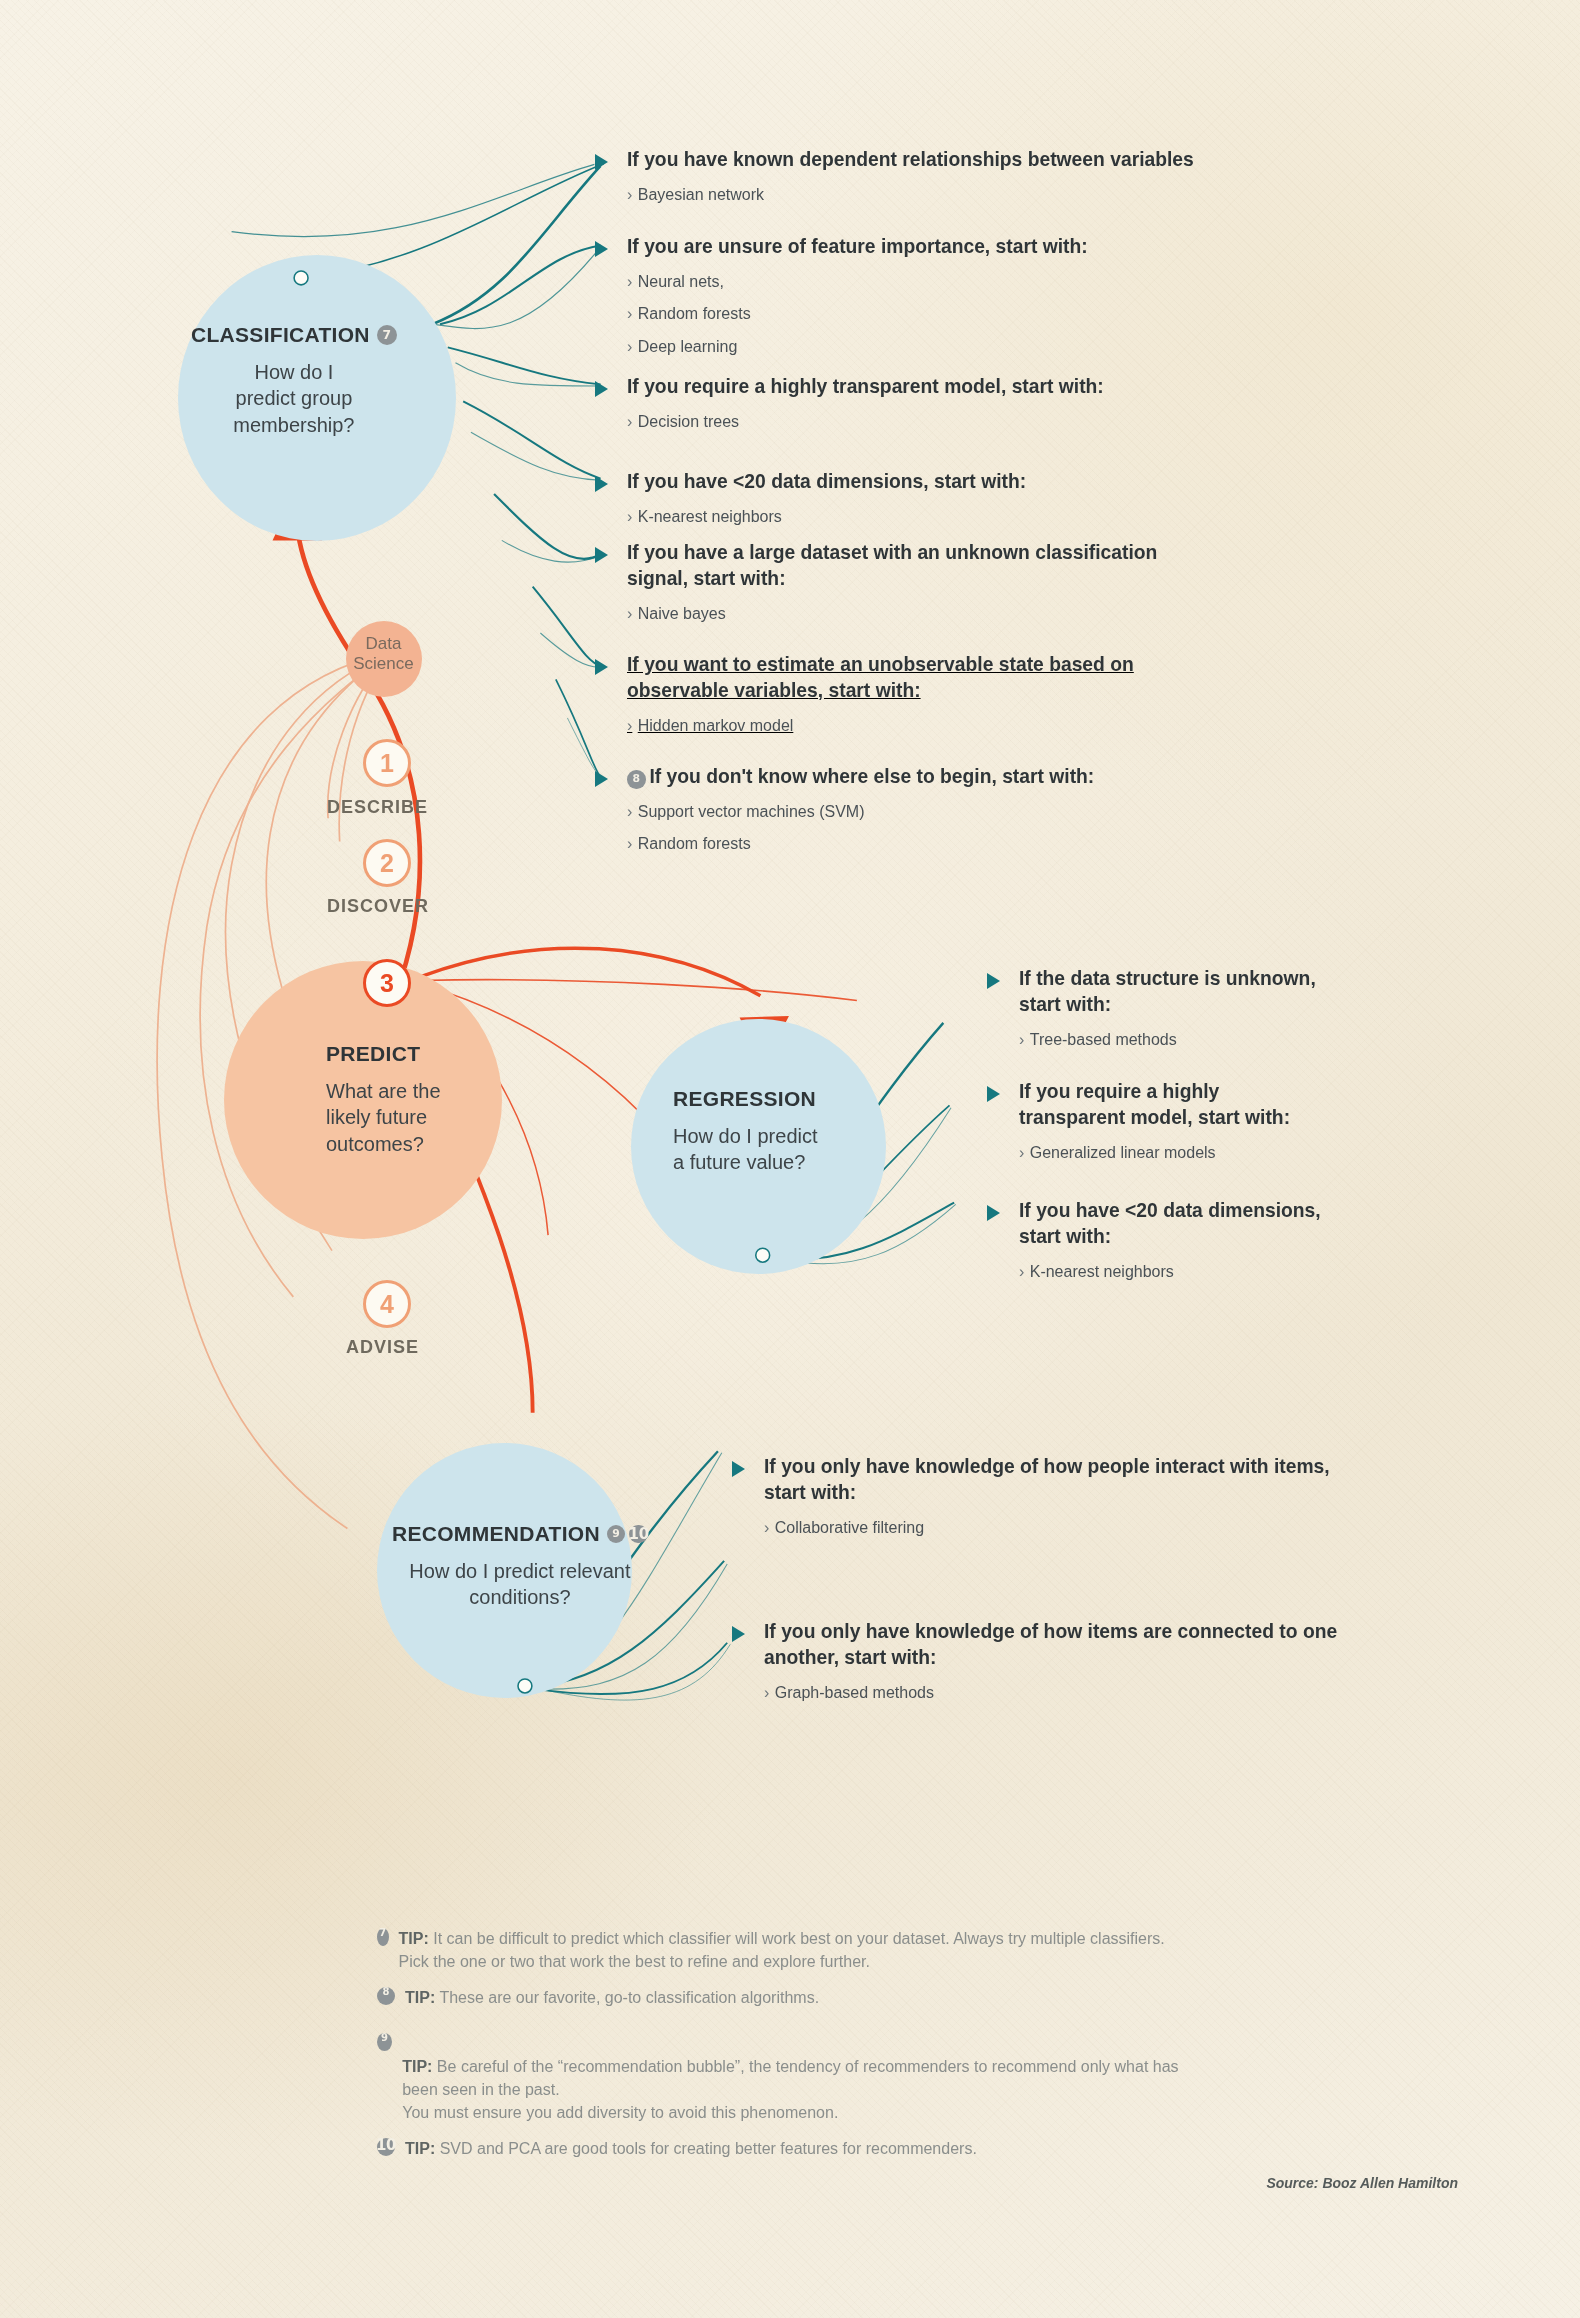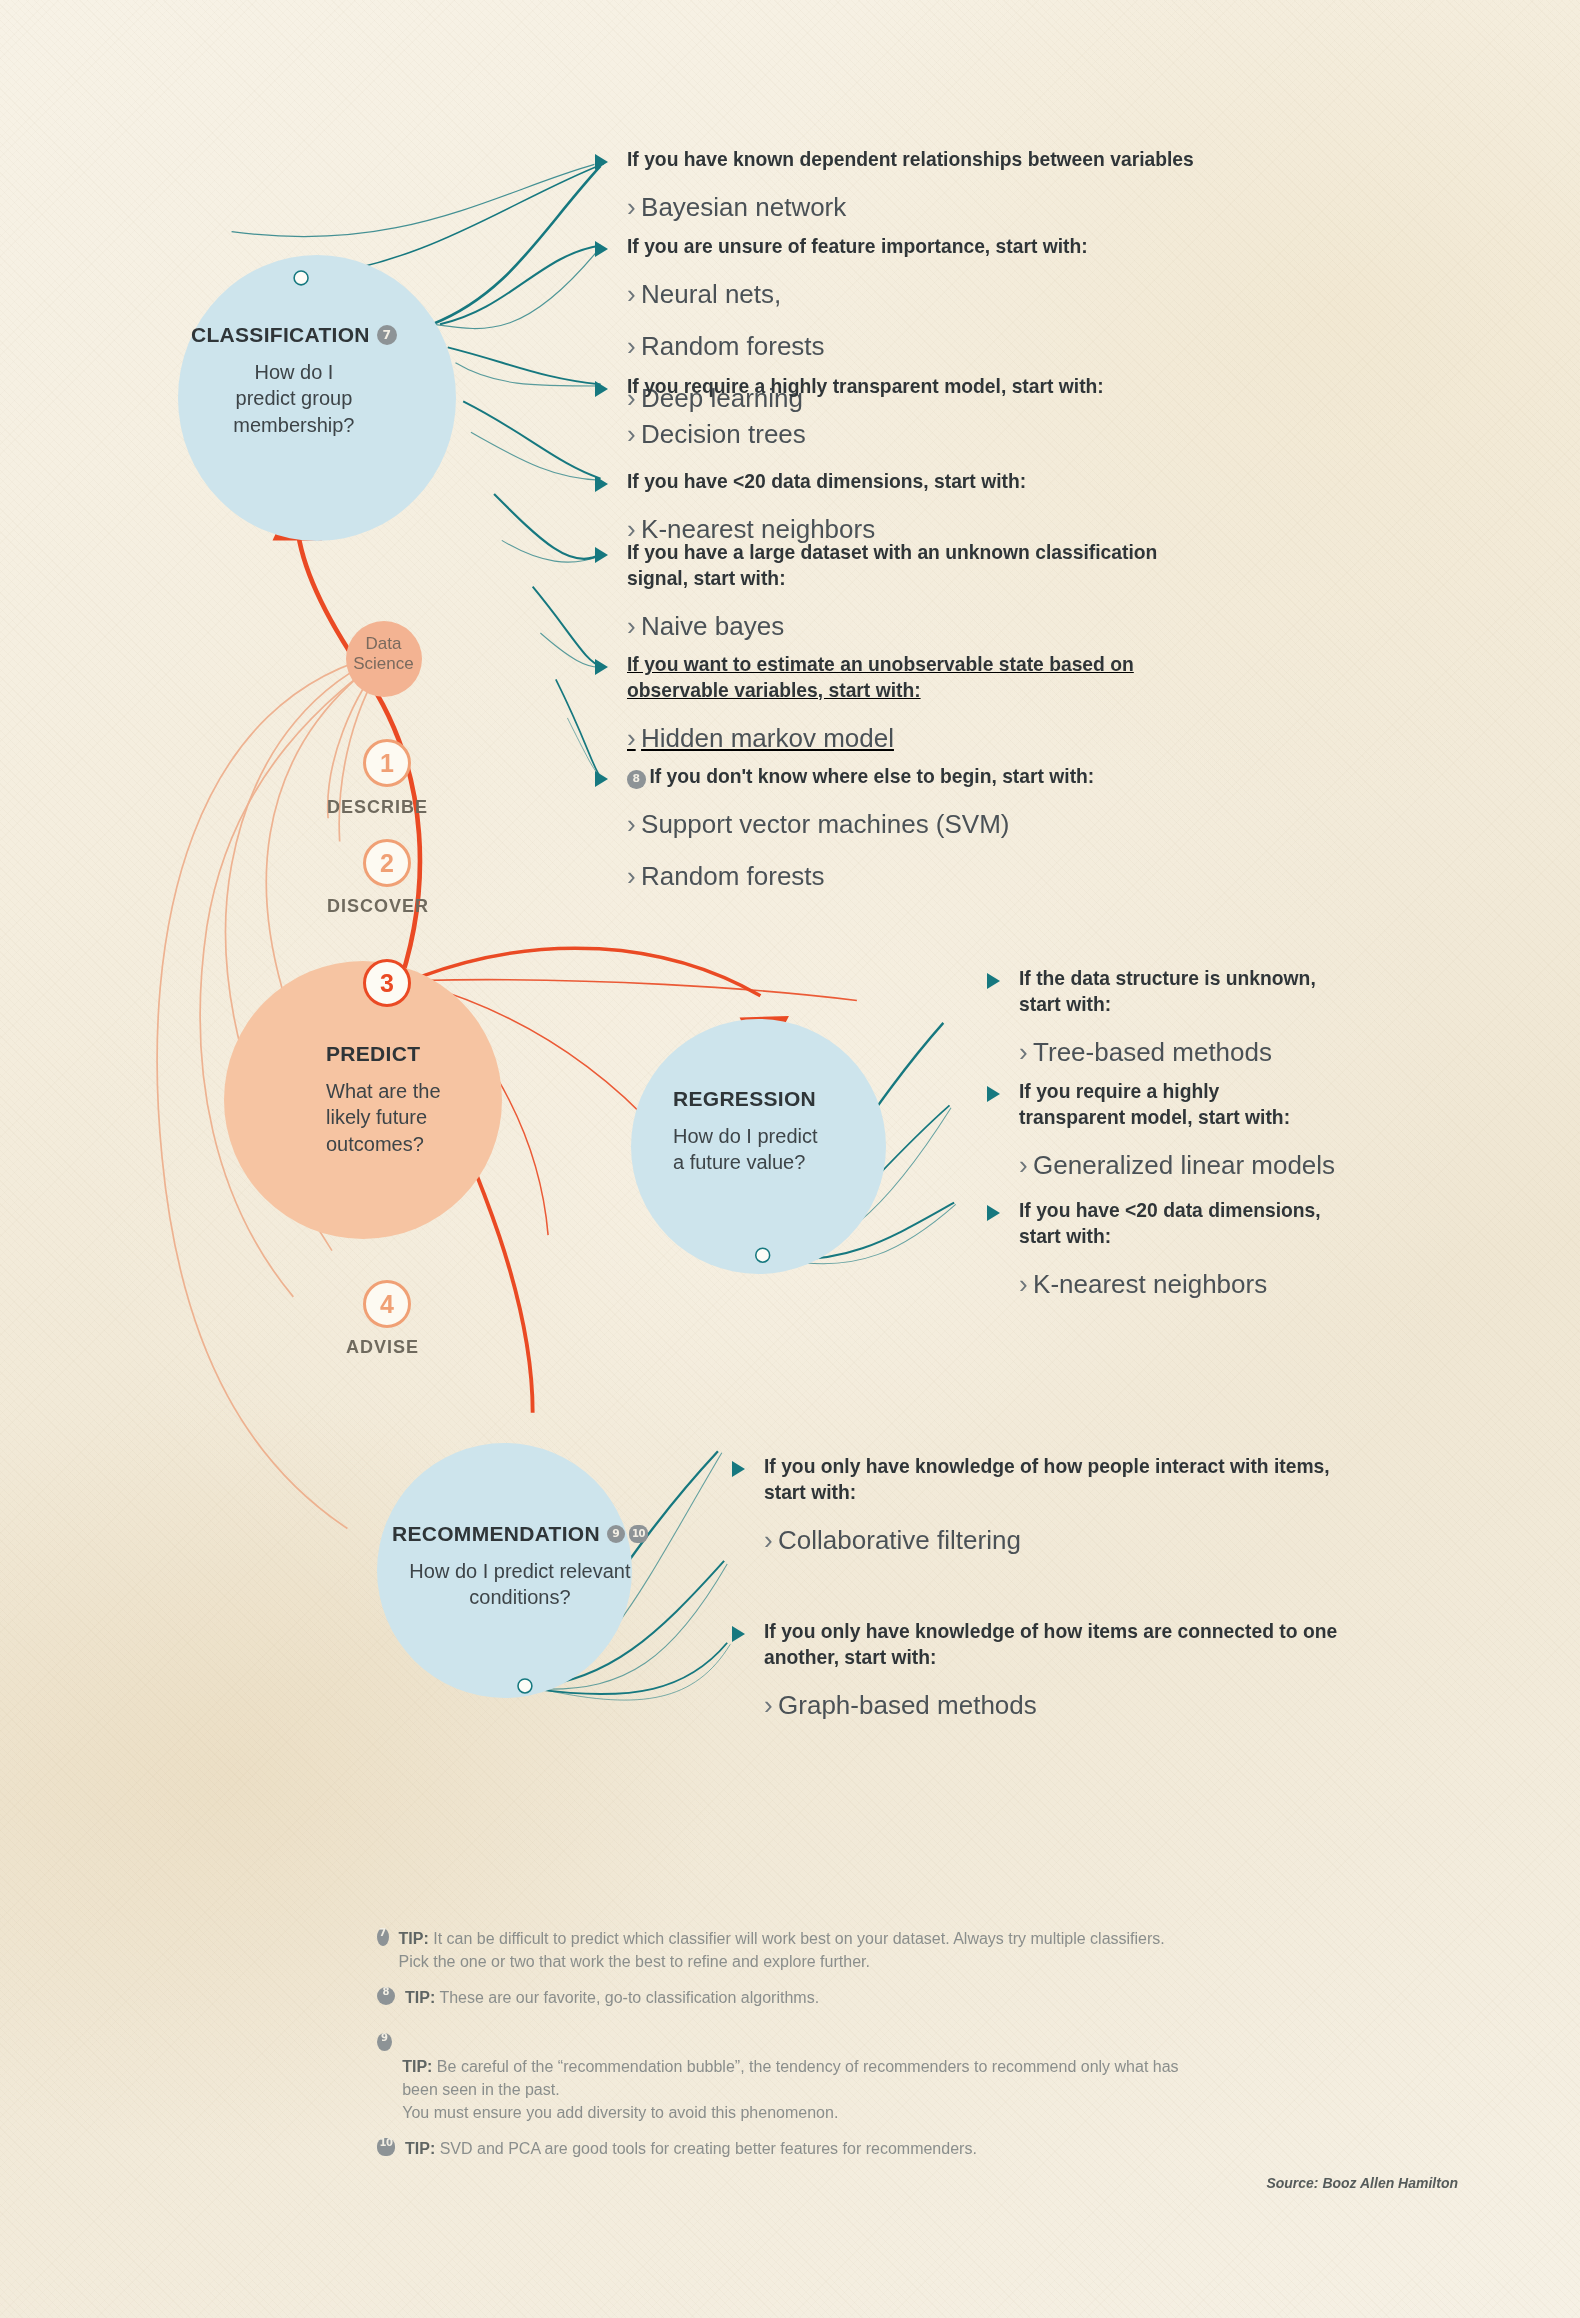--- a/index.html
+++ b/index.html
@@ -41,21 +41,21 @@
 
   .badge{
     display:inline-flex;align-items:center;justify-content:center;
     width:20px;height:20px;border-radius:50%;
     background:#8d9396;color:#f3efe4;
     font-size:12.3px;font-weight:bold;line-height:1;
     font-family:"DejaVu Sans", sans-serif;
   }
   .badge.sm{width:18.5px;height:18.5px;font-size:10.8px;}
   .badge.tip{width:18px;height:18px;font-size:10px;background:#8d9396;}
-  .badge.ten{font-size:10px;letter-spacing:-0.4px;border-radius:8px;}
+  .badge.ten{font-size:15px;letter-spacing:-0.4px;}
 
   .step{
     position:absolute;width:42px;height:42px;border-radius:50%;
     border:3.1px solid #f0a075;background:#fdfaf2;
     display:flex;align-items:center;justify-content:center;
     color:#f0a075;font-size:25px;font-weight:bold;line-height:1;
   }
   .step-label{
     position:absolute;font-size:18px;font-weight:bold;color:#6f6a5e;letter-spacing:1px;
   }
@@ -63,21 +63,21 @@
     position:absolute;font-size:17px;color:#7a6a5e;line-height:1.2;text-align:center;width:93px;
   }
 
   .branch{position:absolute;}
   .branch .head{
     font-weight:bold;font-size:19.3px;color:#2f3538;line-height:1.34;
     display:block;
   }
   .branch .head .inline-badge{vertical-align:0.8px;margin-right:3.9px;display:inline-flex;}
   .branch .sub{
-    font-size:26px;color:#4a5156;line-height:1.35;margin-top:17px;white-space:nowrap;
+    font-size:16px;color:#4a5156;line-height:1.35;margin-top:11px;white-space:nowrap;
   }
   .branch .sub .chev{color:#6d757a;margin-right:5.4px;}
   .tri{
     position:absolute;width:0;height:0;
     border-top:8.5px solid transparent;border-bottom:8.5px solid transparent;
     border-left:13px solid #16787f;
   }
 
   .tips{position:absolute;left:377px;top:1928px;width:818px;}
   .tip{display:flex;gap:10px;margin-bottom:14px;align-items:flex-start;}

